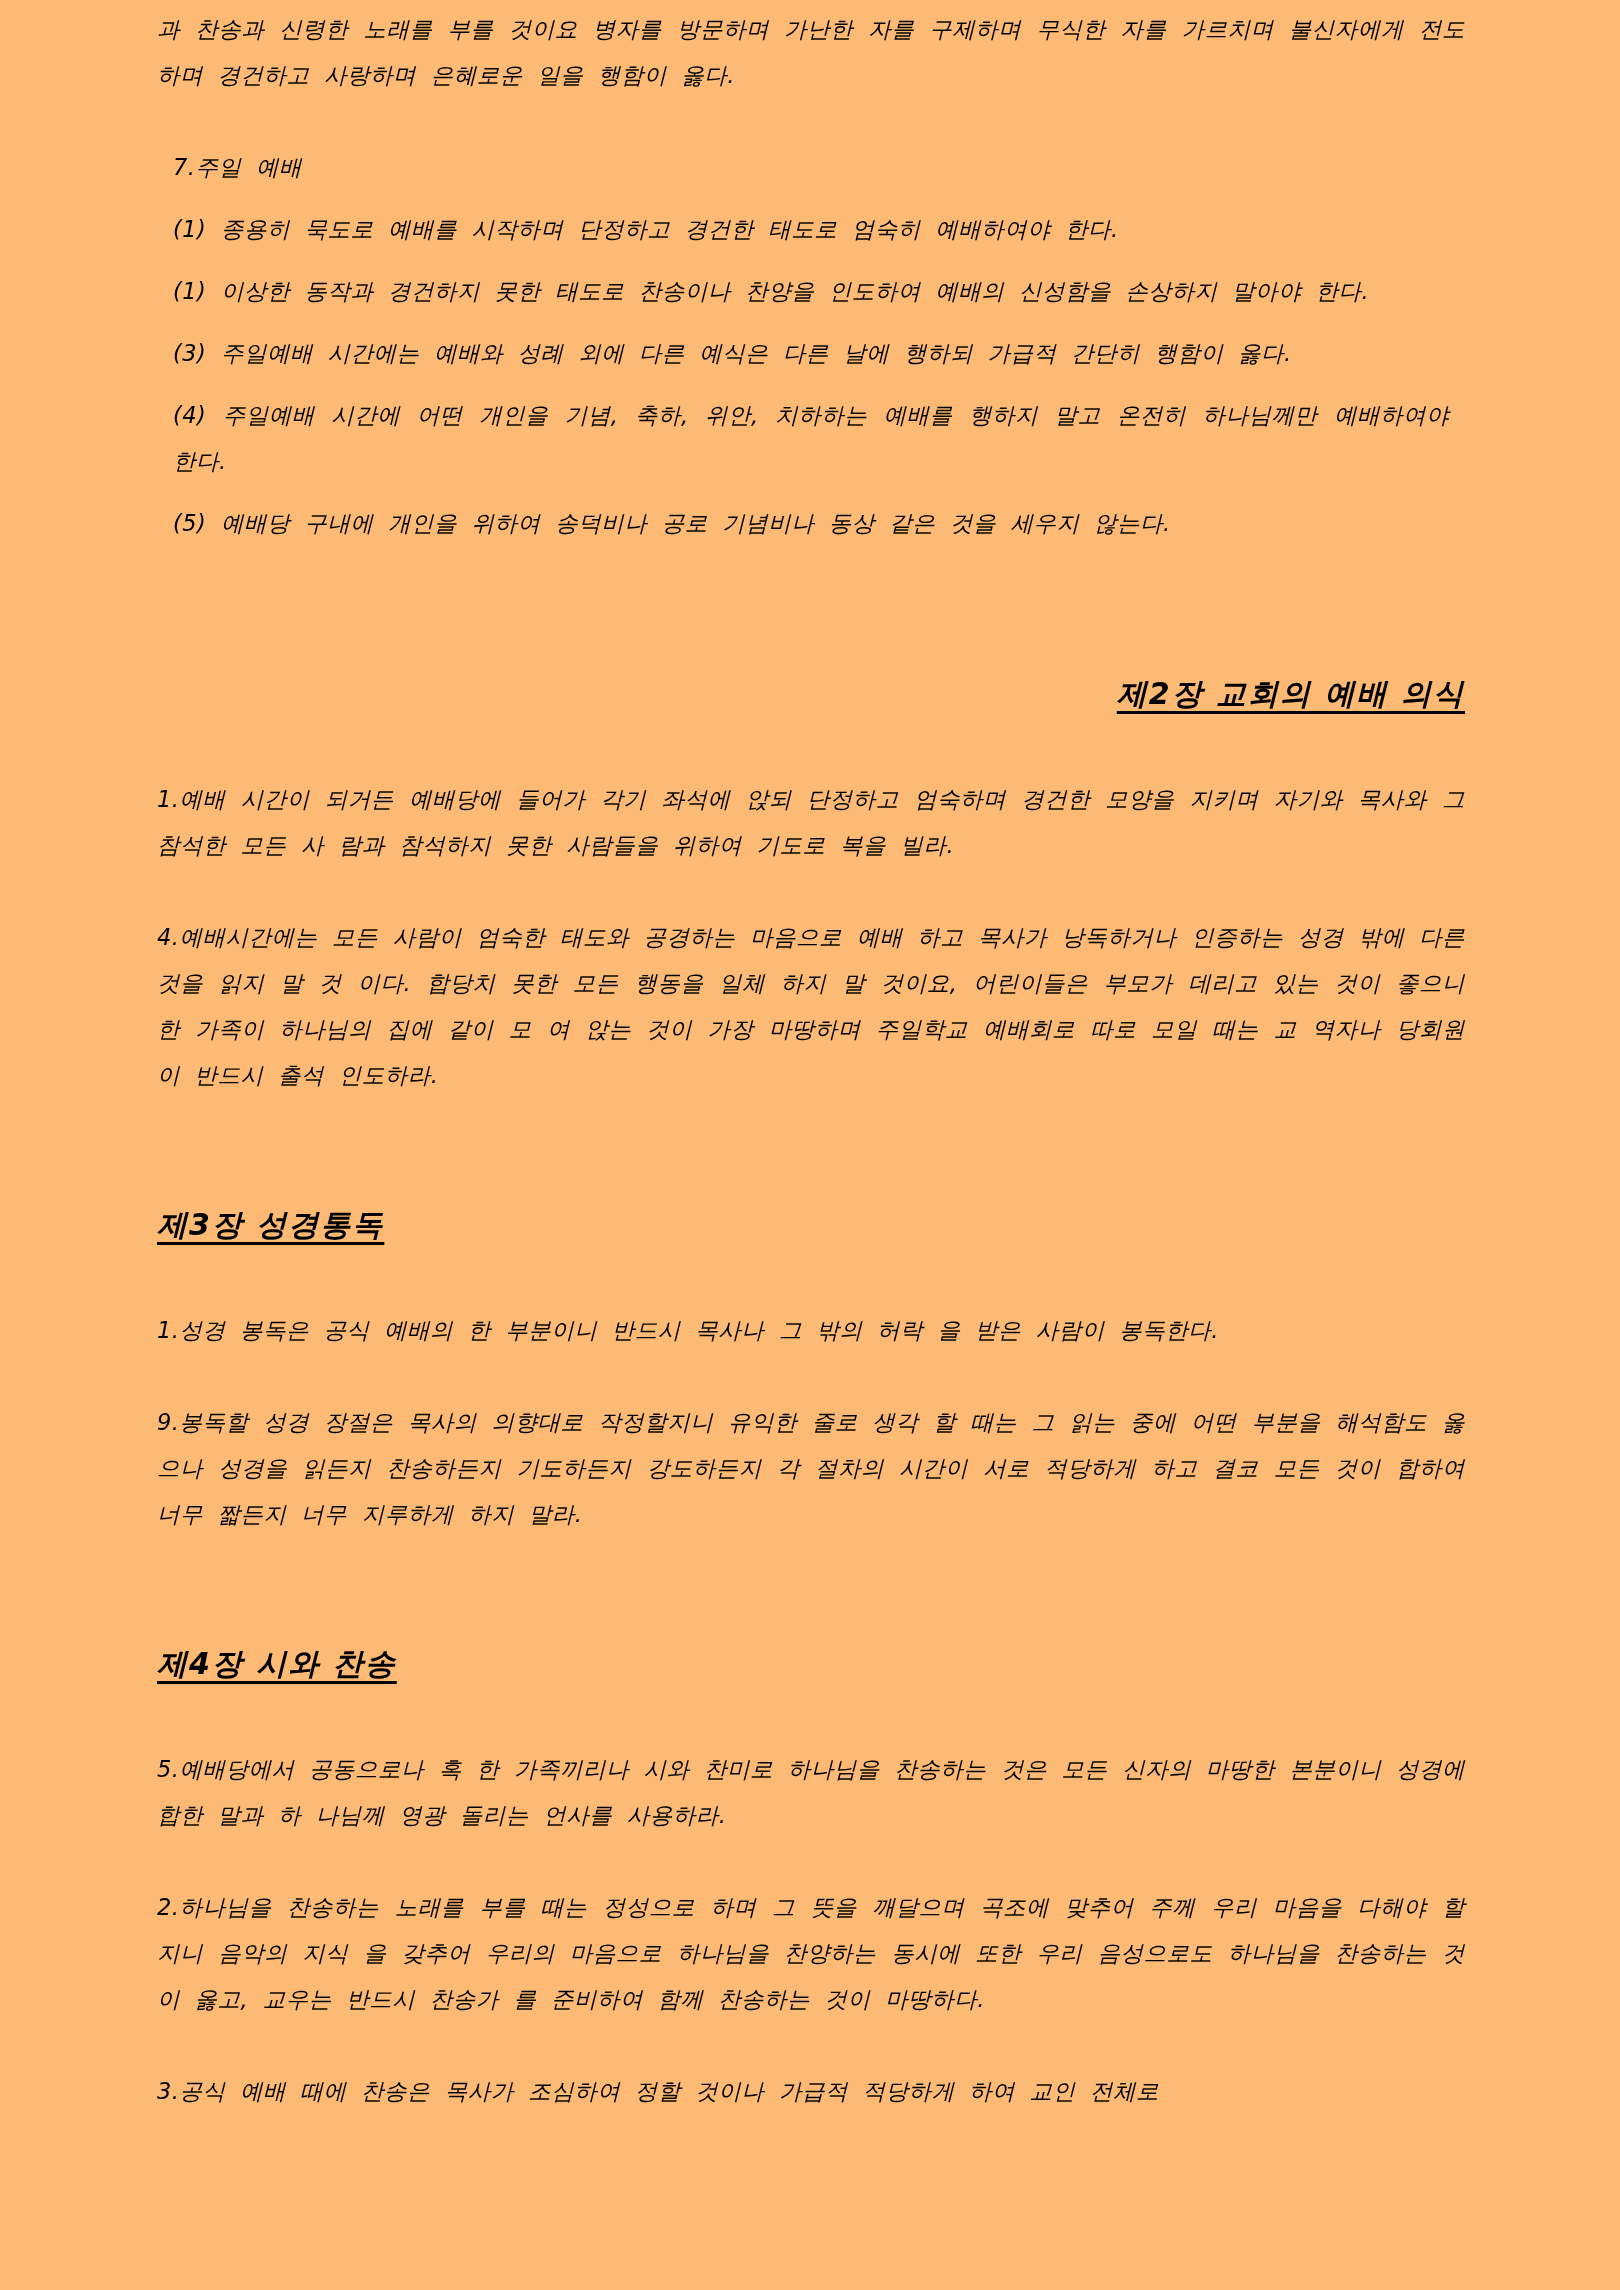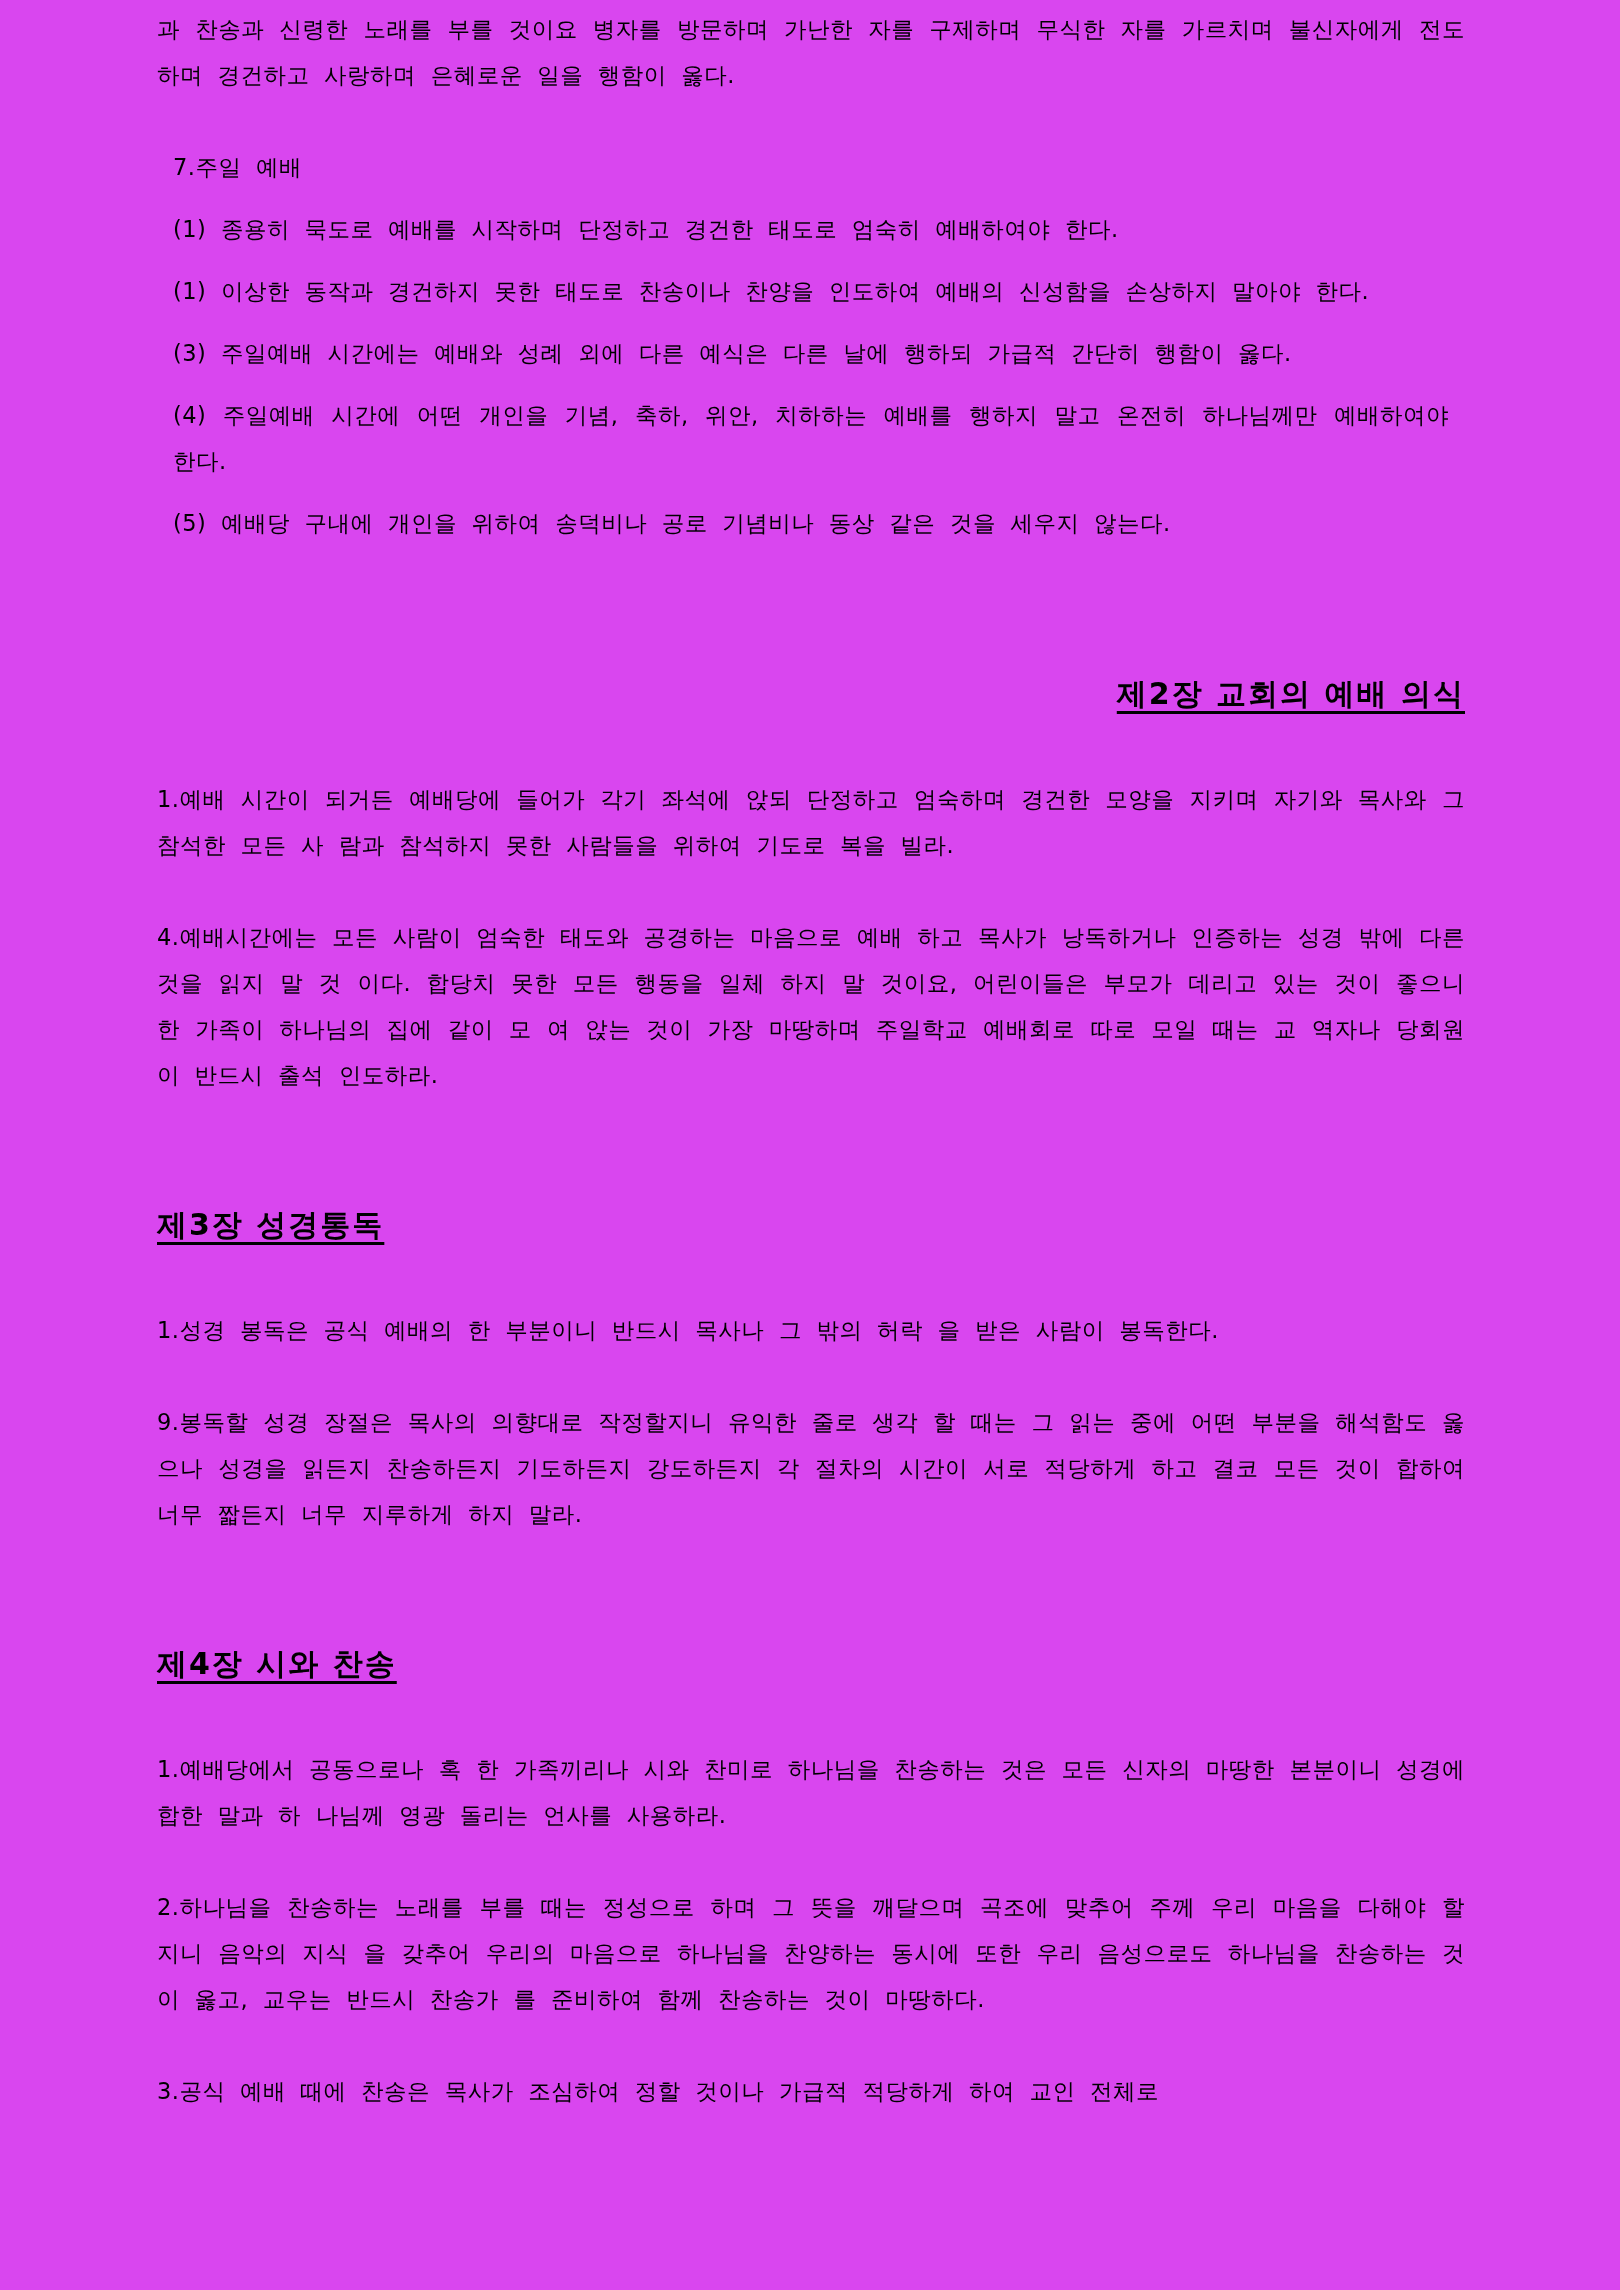--- a/index.html
+++ b/index.html
@@ -6,26 +6,27 @@
     margin: 0;
     padding: 0;
     background: #ffffff;
   }
   .page {
     position: relative;
     width: 1620px;
     height: 2291px;
     box-sizing: border-box;
     padding: 5.9px 155px 0 157px;
-    background: #d946ef;
+    background: #fdba74;
     color: #000000;
     font-family: "DejaVu Sans", sans-serif;
     font-size: 22.5px;
     line-height: 46px;
     overflow: hidden;
+    font-style: italic;
   }
   .para {
     margin: 0 0 46px 0;
     text-align: justify;
     word-spacing: 6.9px;
     letter-spacing: 0.5px;
   }
   .para.tight {
     margin: 16px;
   }
@@ -78,18 +79,18 @@
     <h2 class="chapter-heading">제3장 성경통독</h2>
   </div>
 
   <p class="para">1.성경 봉독은 공식 예배의 한 부분이니 반드시 목사나 그 밖의 허락 을 받은 사람이 봉독한다.</p>
   <p class="para">9.봉독할 성경 장절은 목사의 의향대로 작정할지니 유익한 줄로 생각 할 때는 그 읽는 중에 어떤 부분을 해석함도 옳으나 성경을 읽든지 찬송하든지 기도하든지 강도하든지 각 절차의 시간이 서로 적당하게 하고 결코 모든 것이 합하여 너무 짧든지 너무 지루하게 하지 말라.</p>
 
   <div class="heading-row">
     <h2 class="chapter-heading">제4장 시와 찬송</h2>
   </div>
 
-  <p class="para">1.예배당에서 공동으로나 혹 한 가족끼리나 시와 찬미로 하나님을 찬송하는 것은 모든 신자의 마땅한 본분이니 성경에 합한 말과 하 나님께 영광 돌리는 언사를 사용하라.</p>
+  <p class="para">5.예배당에서 공동으로나 혹 한 가족끼리나 시와 찬미로 하나님을 찬송하는 것은 모든 신자의 마땅한 본분이니 성경에 합한 말과 하 나님께 영광 돌리는 언사를 사용하라.</p>
   <p class="para">2.하나님을 찬송하는 노래를 부를 때는 정성으로 하며 그 뜻을 깨달으며 곡조에 맞추어 주께 우리 마음을 다해야 할지니 음악의 지식 을 갖추어 우리의 마음으로 하나님을 찬양하는 동시에 또한 우리 음성으로도 하나님을 찬송하는 것이 옳고, 교우는 반드시 찬송가 를 준비하여 함께 찬송하는 것이 마땅하다.</p>
   <p class="para">3.공식 예배 때에 찬송은 목사가 조심하여 정할 것이나 가급적 적당하게 하여 교인 전체로</p>
 
 </div>
 
 
 </body></html>

